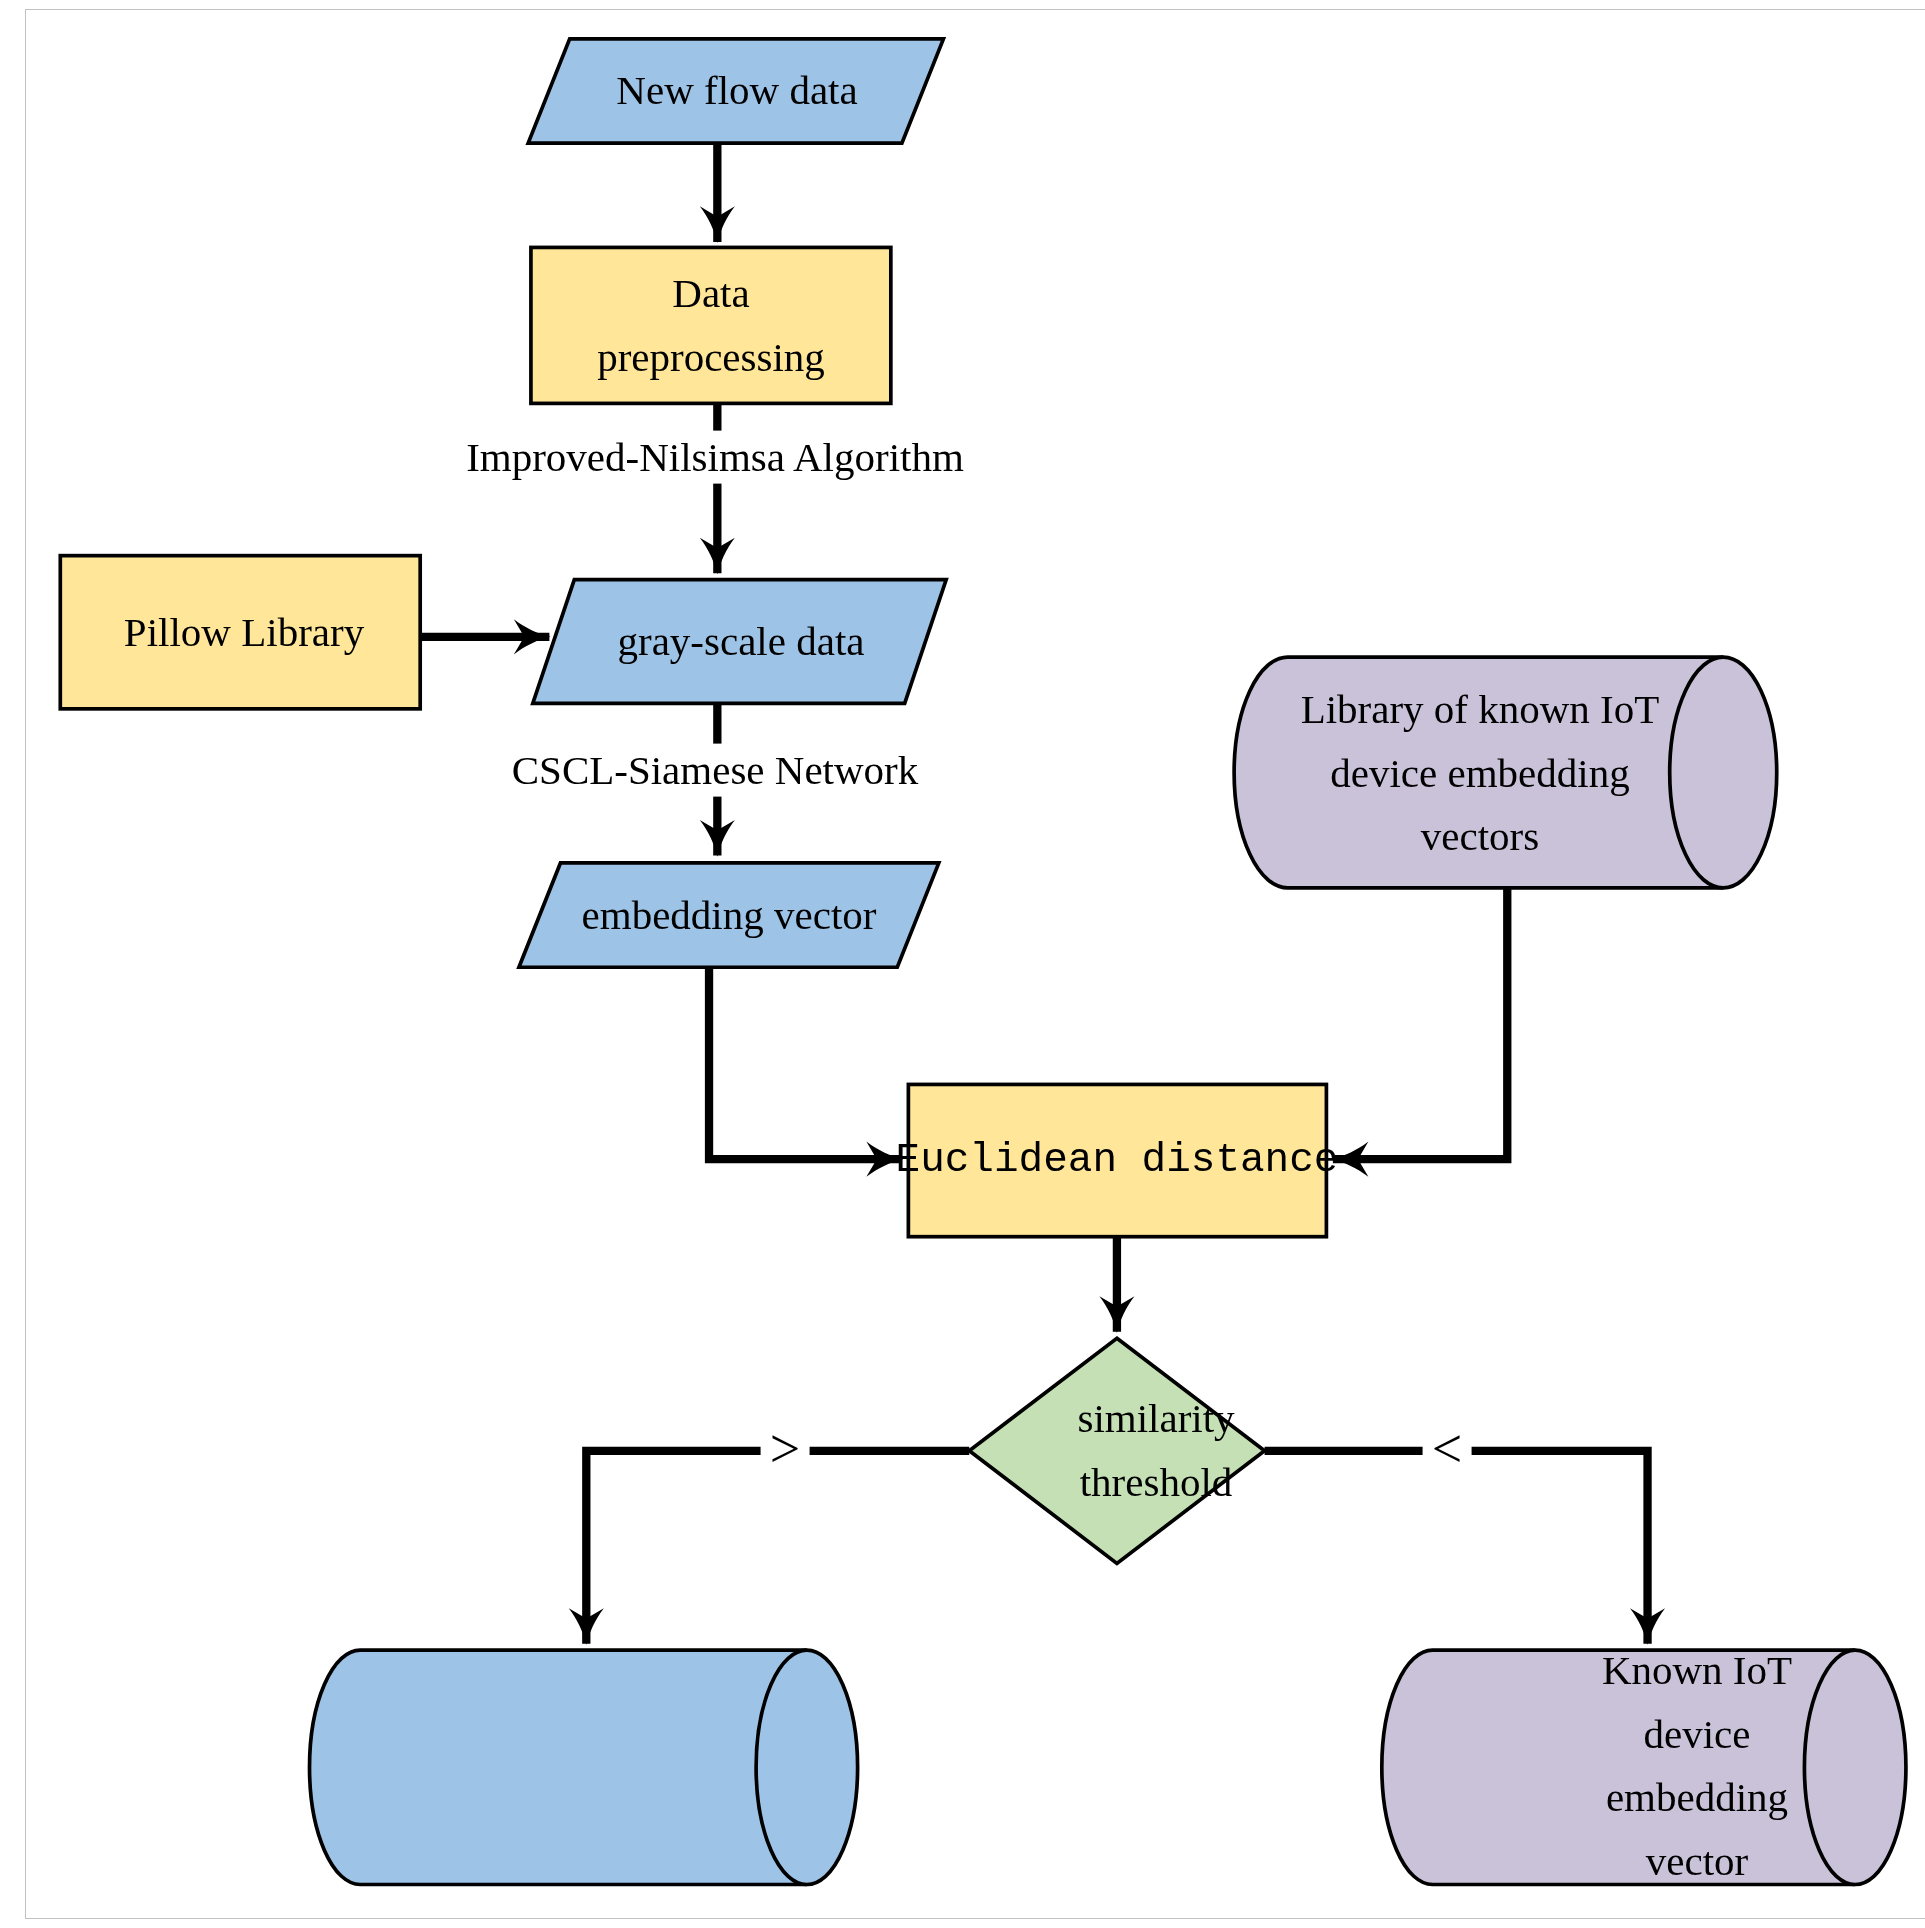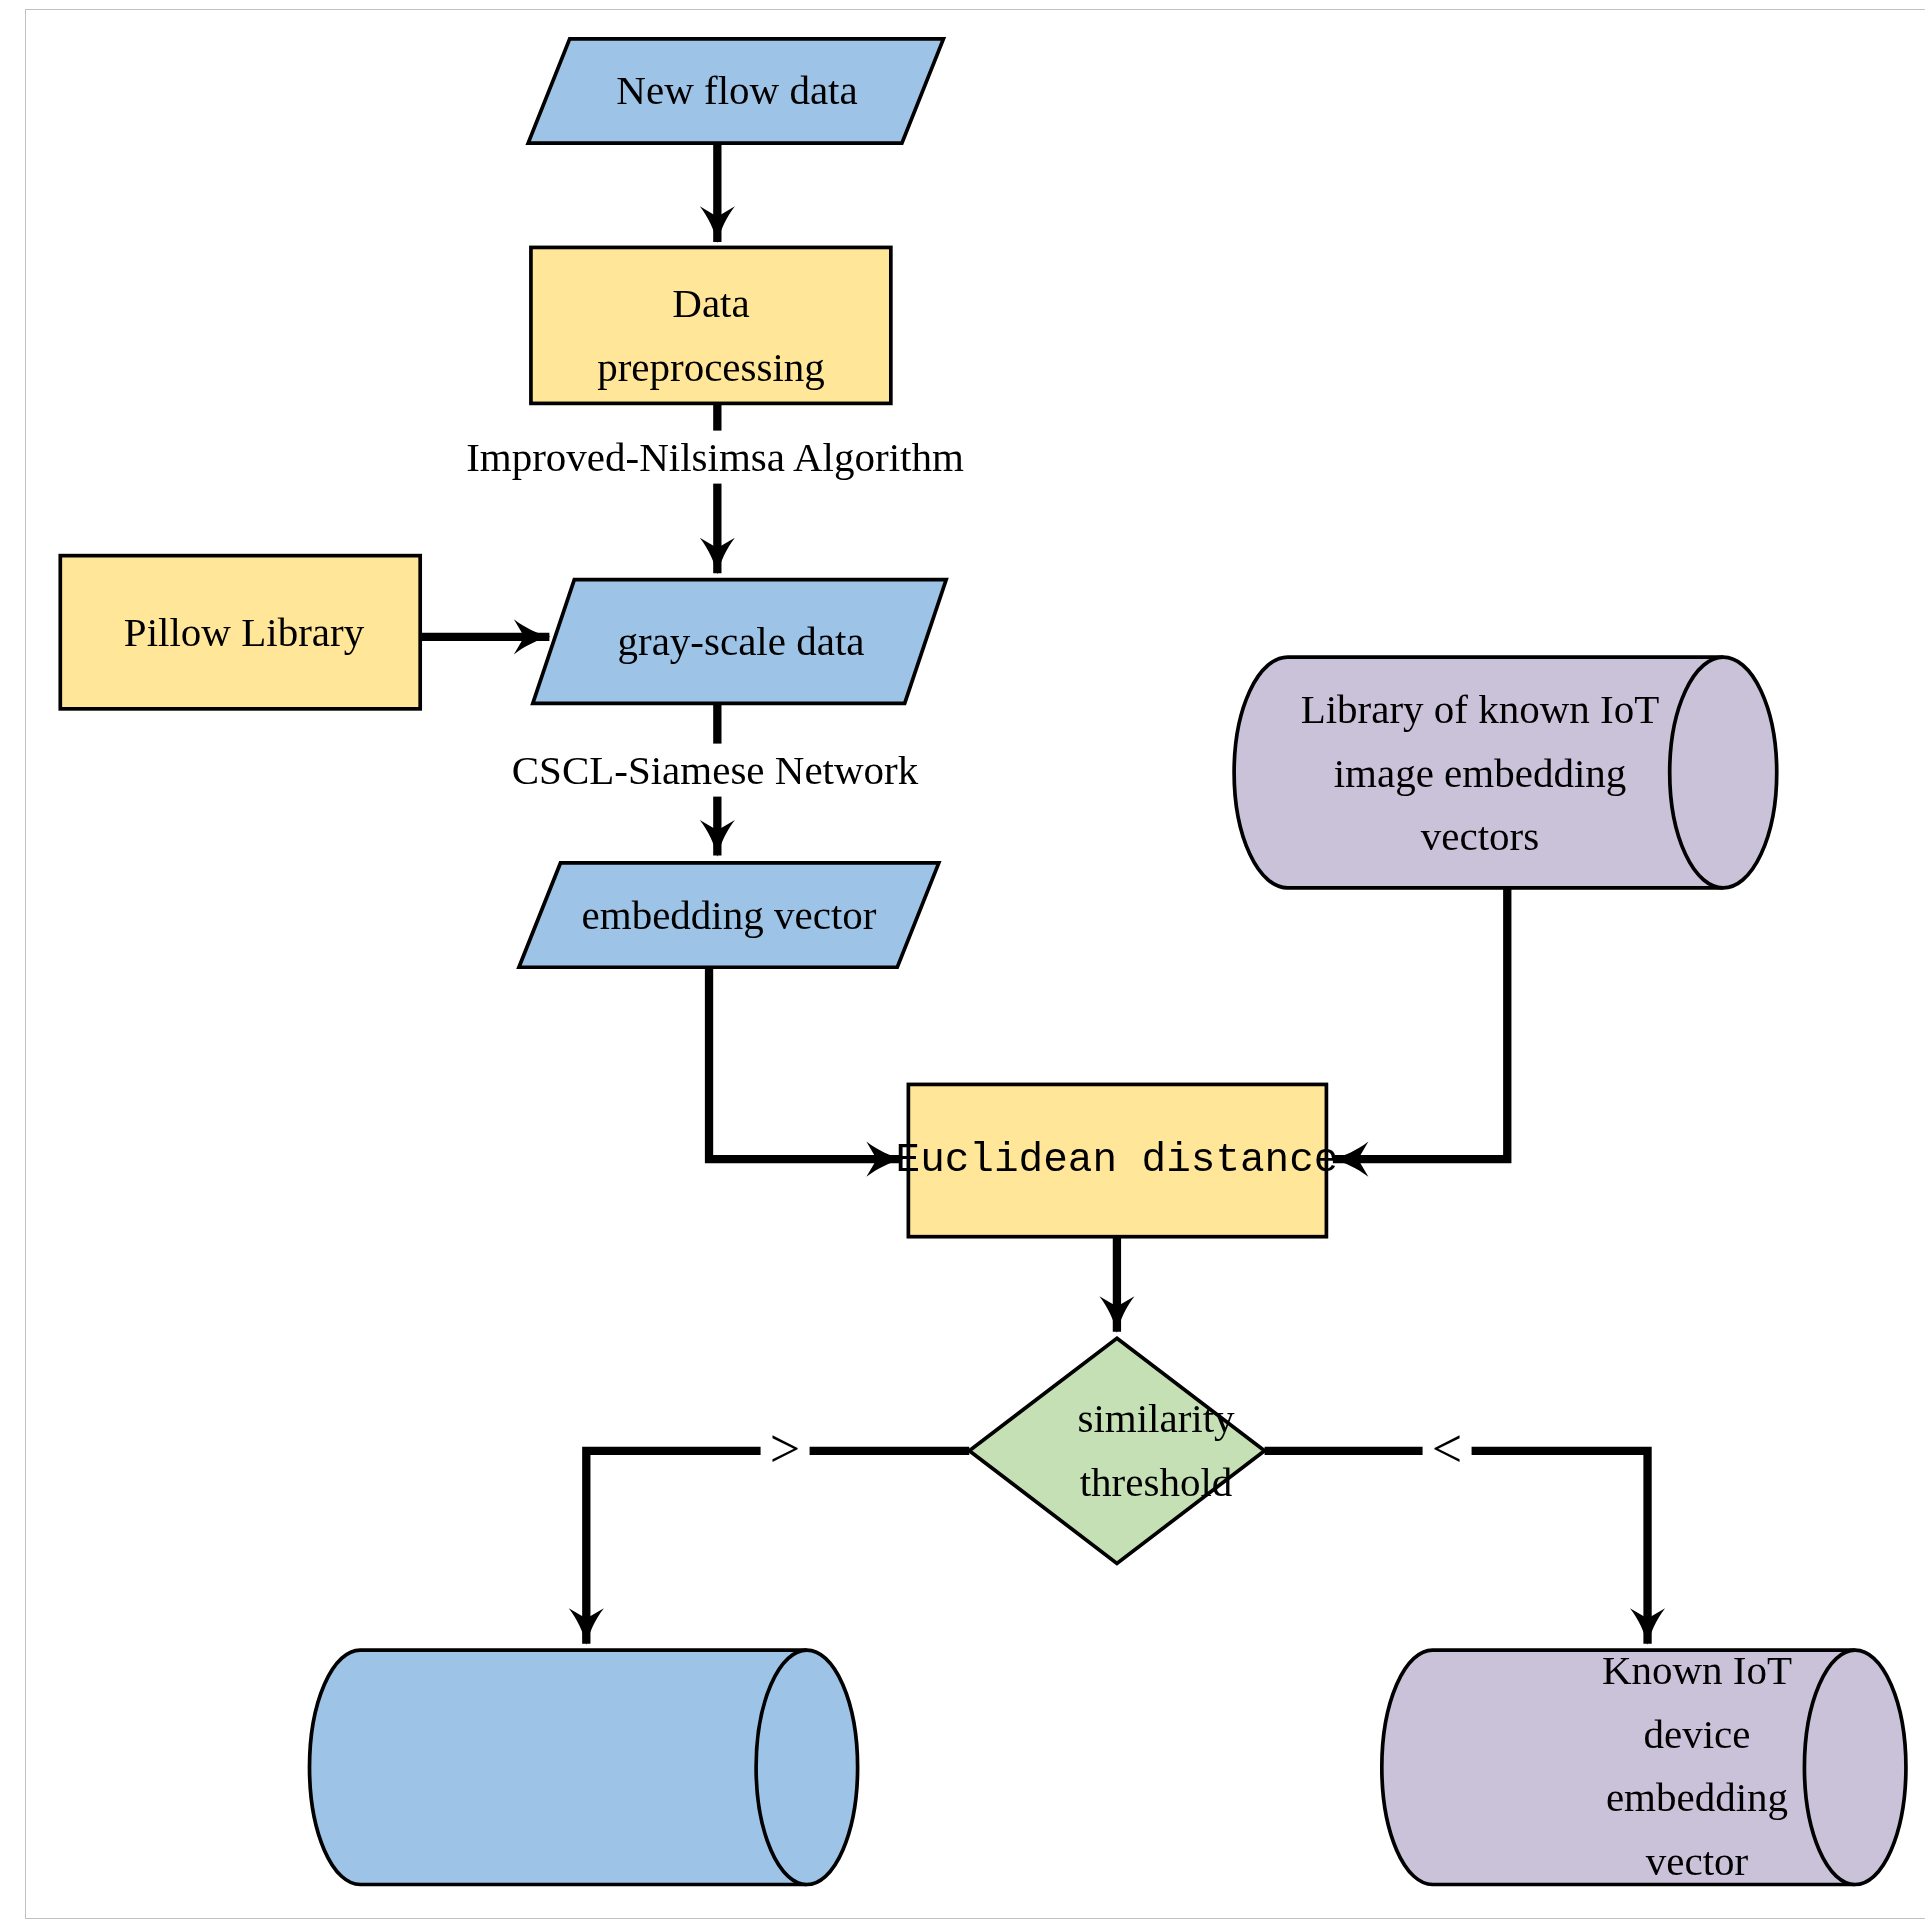--- a/index.html
+++ b/index.html
@@ -121,27 +121,27 @@
 
       <g>
         <path class="shape-fill-only" d="M1993,1788 L1535,1788 A55,127 0 0 0 1535,2042 L1993,2042 Z" fill="#cac2d9"></path>
         <path class="shape-outline-only" d="M1993,1788 L1535,1788 A55,127 0 0 0 1535,2042 L1993,2042"></path>
         <ellipse class="shape" cx="1993" cy="1915" rx="55" ry="127" fill="#cac2d9"></ellipse>
       </g>
     </g>
   </svg>
 
   <div class="lbl" style="left:721px; top:91px;">New flow data</div>
-  <div class="lbl" style="left:695px; top:336px;">Data
+  <div class="lbl" style="left:695px; top:326px;">Data
 preprocessing</div>
   <div class="lbl" style="left:228px; top:633px;">Pillow Library</div>
   <div class="lbl" style="left:725px; top:642px;">gray-scale data</div>
   <div class="lbl" style="left:713px; top:916px;">embedding vector</div>
   <div class="lbl" style="left:1464px; top:773px;">Library of known IoT
-image embedding
+device embedding
 vectors</div>
   <div class="lbl" style="left:1101px; top:1161px;font-family:Liberation Mono, monospace;">Euclidean distance</div>
   <div class="lbl" style="left:1140px; top:1451px;">similarity
 threshold</div>
   <div class="lbl" style="left:1681px; top:1766px;">Known IoT device
 embedding vector</div>
 
   <div class="lbl edge-lbl" style="left:699px; top:457px;">Improved-Nilsimsa Algorithm</div>
   <div class="lbl edge-lbl" style="left:699px; top:770px;">CSCL-Siamese Network</div>
   <div class="lbl sym-lbl" style="left:769px; top:1449px;">&gt;</div>

